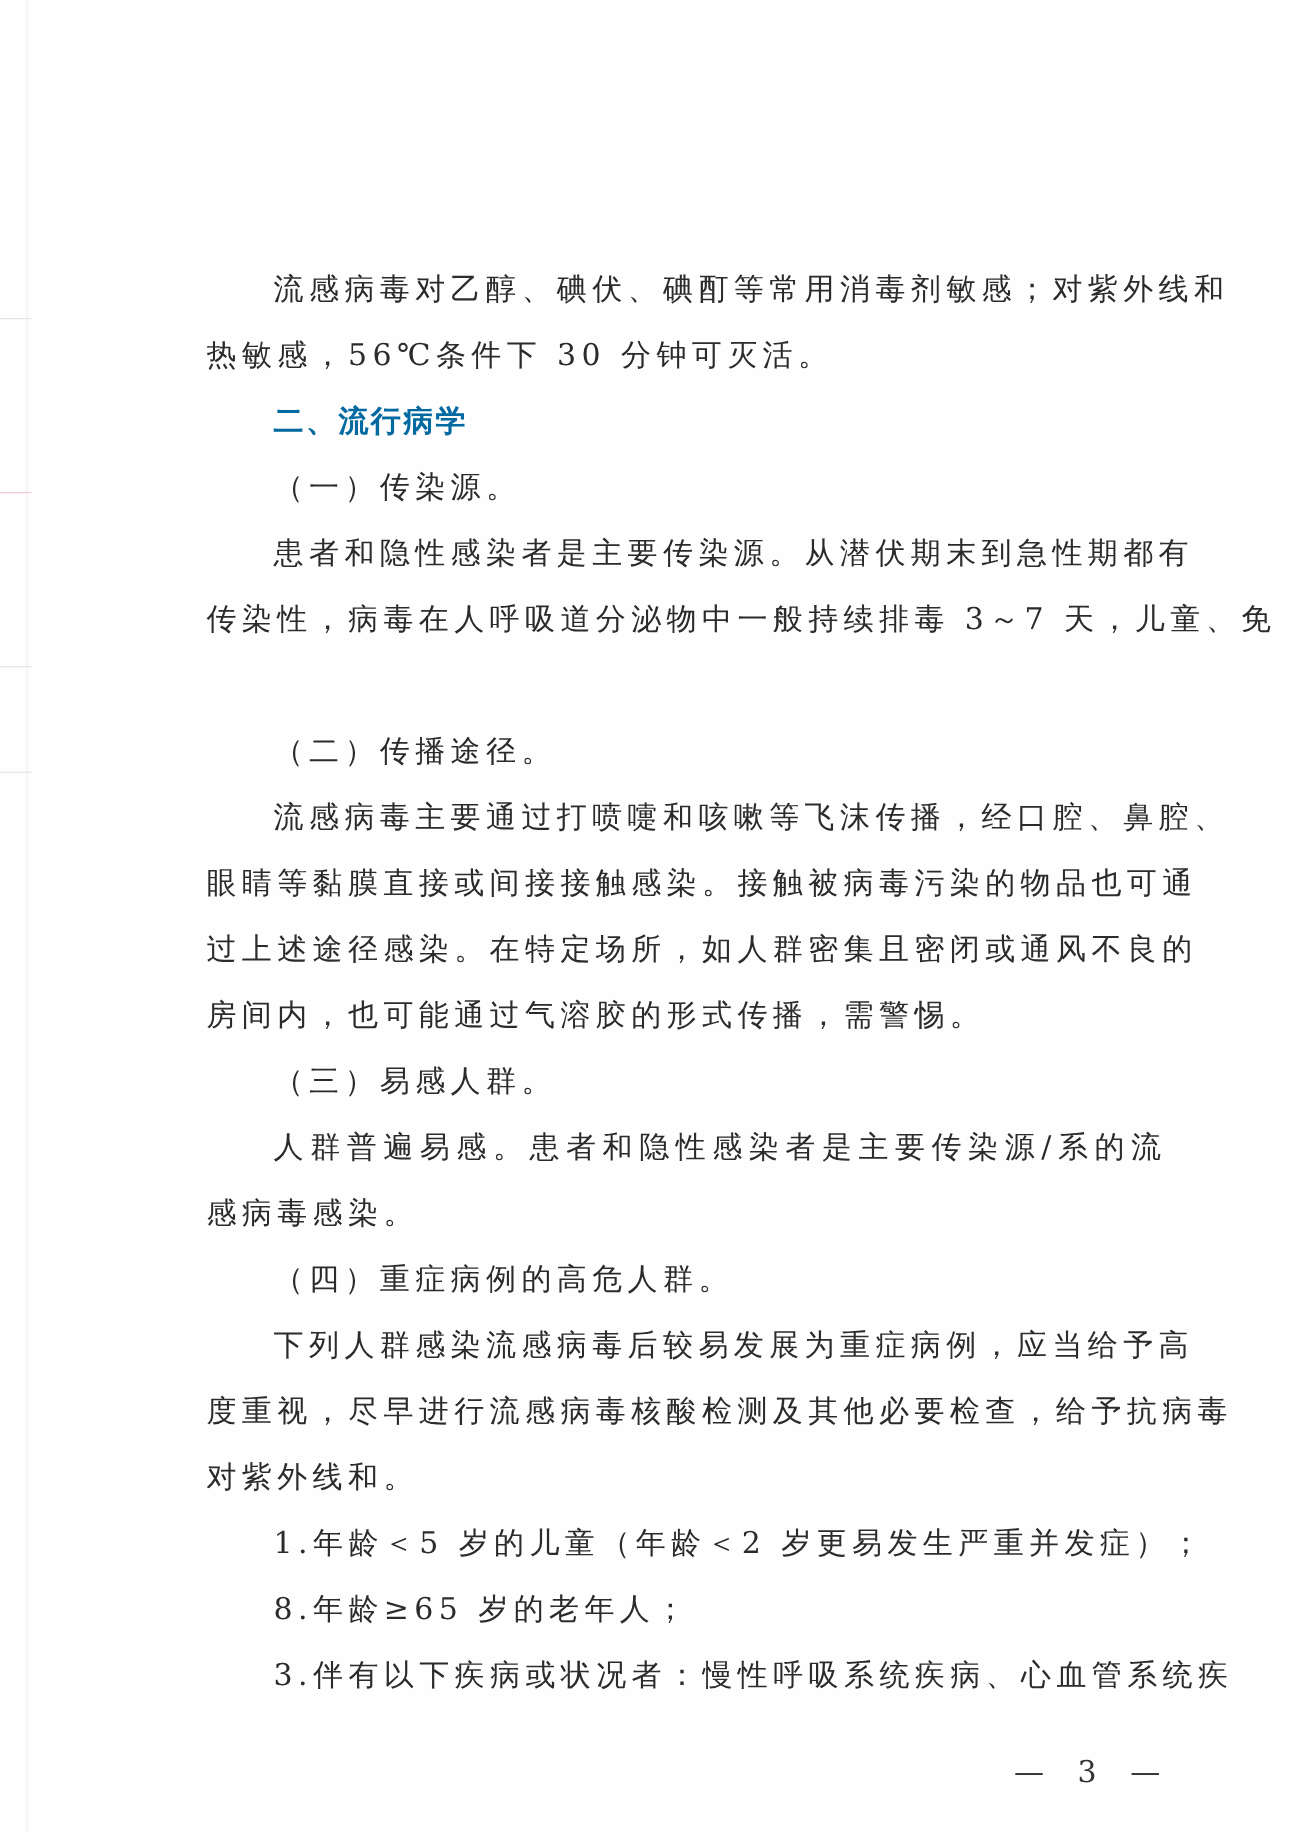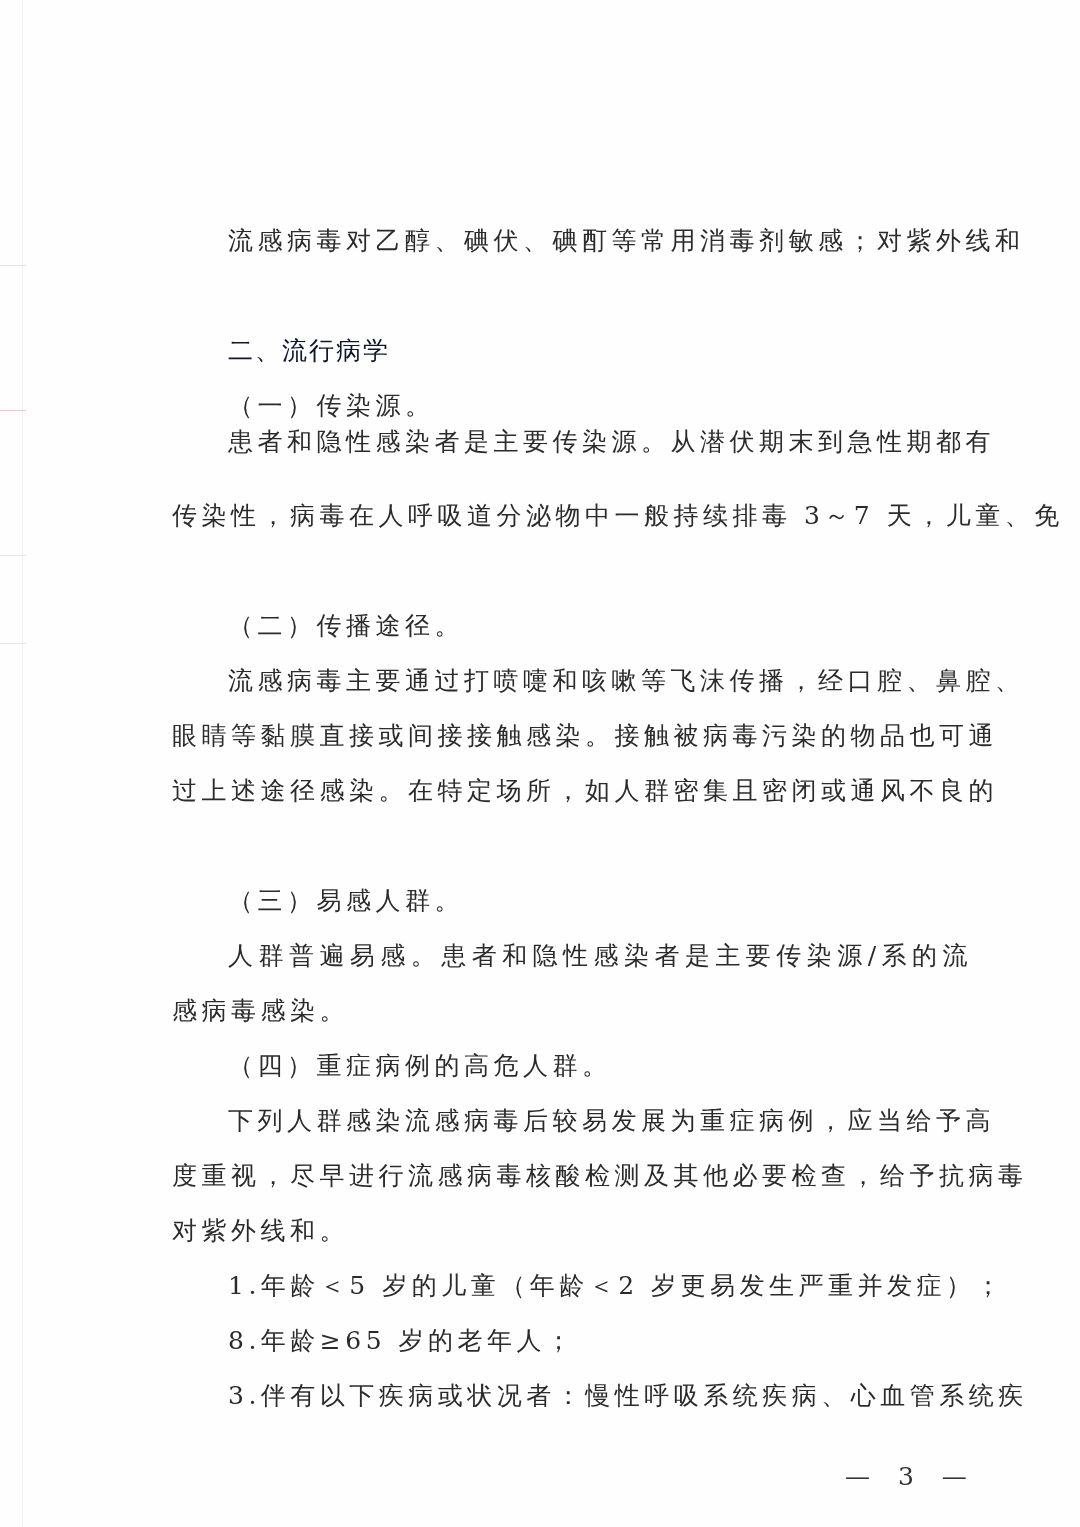--- a/index.html
+++ b/index.html
@@ -48,23 +48,23 @@
       line-height: 30px;
       white-space: nowrap;
       letter-spacing: 4.5px;
       text-align: justify;
       text-align-last: justify;
     }
     .line.indent { left: 228px; width: 744px; }
     .line.short { text-align-last: left; }
     .heading-bold {
       font-family: "DejaVu Sans", "Liberation Sans", sans-serif;
-      font-weight: normal;
+      font-weight: bold;
       letter-spacing: 2px;
-      color: #0f172a;
+      color: #0369a1;
     }
     .page-number {
       position: absolute;
       top: 1462px;
       left: 845px;
       font-size: 25px;
       line-height: 30px;
       letter-spacing: 10px;
       white-space: nowrap;
       color: #333;
@@ -74,31 +74,33 @@
 <body>
 
 <div class="page">
   <div class="edge-line"></div>
   <div class="tick" style="top:265px"></div>
   <div class="tick red" style="top:410px"></div>
   <div class="tick" style="top:555px"></div>
   <div class="tick" style="top:643px"></div>
 
   <div class="line indent" style="top:226px">流感病毒对乙醇、碘伏、碘酊等常用消毒剂敏感；对紫外线和</div>
+  <div class="line short" style="top:281px">热敏感，56℃条件下 30 分钟可灭活。</div>
 
   <div class="line indent short heading-bold" style="top:336px">二、流行病学</div>
 
   <div class="line indent short" style="top:391px">（一）传染源。</div>
-  <div class="line indent" style="top:427px">患者和隐性感染者是主要传染源。从潜伏期末到急性期都有</div>
+  <div class="line indent" style="top:446px">患者和隐性感染者是主要传染源。从潜伏期末到急性期都有</div>
   <div class="line" style="top:501px">传染性，病毒在人呼吸道分泌物中一般持续排毒 3～7 天，儿童、免</div>
 
   <div class="line indent short" style="top:611px">（二）传播途径。</div>
   <div class="line indent" style="top:666px">流感病毒主要通过打喷嚏和咳嗽等飞沫传播，经口腔、鼻腔、</div>
   <div class="line" style="top:721px">眼睛等黏膜直接或间接接触感染。接触被病毒污染的物品也可通</div>
   <div class="line" style="top:776px">过上述途径感染。在特定场所，如人群密集且密闭或通风不良的</div>
+  <div class="line short" style="top:831px">房间内，也可能通过气溶胶的形式传播，需警惕。</div>
 
   <div class="line indent short" style="top:886px">（三）易感人群。</div>
   <div class="line indent" style="top:941px">人群普遍易感。患者和隐性感染者是主要传染源/系的流</div>
   <div class="line short" style="top:996px">感病毒感染。</div>
 
   <div class="line indent short" style="top:1051px">（四）重症病例的高危人群。</div>
   <div class="line indent" style="top:1106px">下列人群感染流感病毒后较易发展为重症病例，应当给予高</div>
   <div class="line" style="top:1161px">度重视，尽早进行流感病毒核酸检测及其他必要检查，给予抗病毒</div>
   <div class="line short" style="top:1216px">对紫外线和。</div>
 

